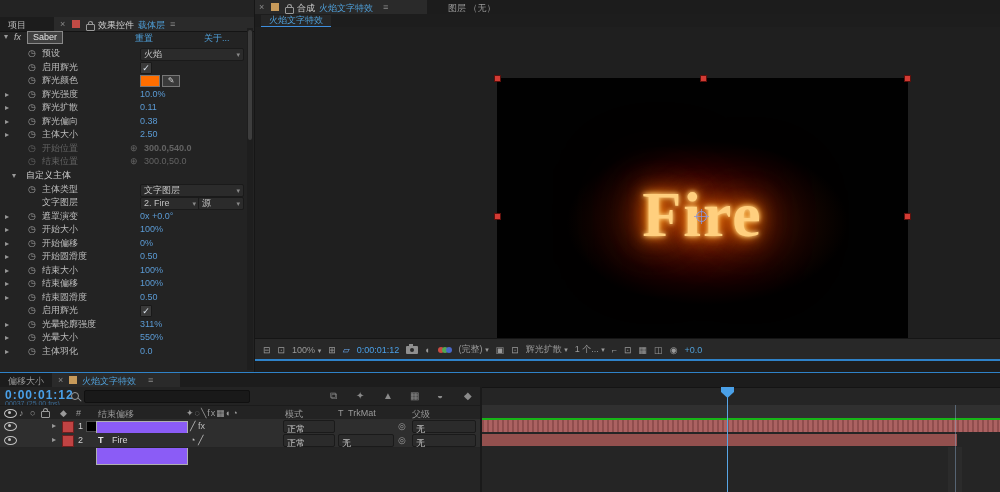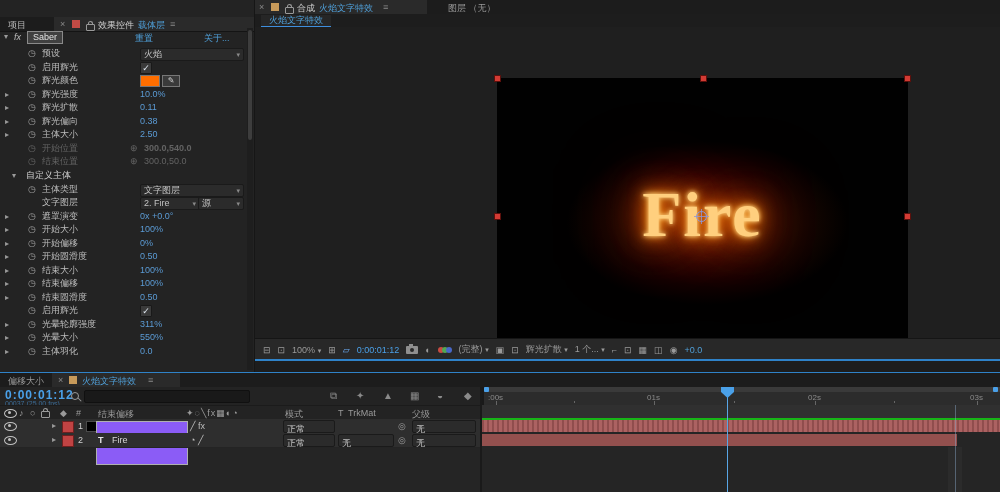--- a/index.html
+++ b/index.html
@@ -340,37 +340,20 @@
     <span class="abs mag" style="left:71px;top:19px;"></span>
     <div class="searchbox"></div>
     <span class="tlicon" style="left:330px;">⧉</span>
     <span class="tlicon" style="left:356px;">✦</span>
     <span class="tlicon" style="left:383px;">▲</span>
     <span class="tlicon" style="left:410px;">▦</span>
     <span class="tlicon" style="left:437px;">◒</span>
     <span class="tlicon" style="left:464px;">◆</span>
 
     
-    <div class="ruler">
-      <div class="nav">
-        <span class="navcap" style="left:0;"></span>
-        <span class="navcap" style="right:2px;"></span>
-      </div>
-      <span class="rlabel" style="left:4px;">:00s</span>
-      <span class="rlabel" style="left:163px;">01s</span>
-      <span class="rlabel" style="left:324px;">02s</span>
-      <span class="rlabel" style="left:486px;">03s</span>
-      <span class="rtick" style="left:12px;"></span>
-      <span class="rtick" style="left:170px;"></span>
-      <span class="rtick" style="left:331px;"></span>
-      <span class="rtick" style="left:493px;"></span>
-      <span class="rtick" style="left:90px;height:2px;"></span>
-      <span class="rtick" style="left:250px;height:2px;"></span>
-      <span class="rtick" style="left:410px;height:2px;"></span>
-    </div>
 
     
     <div class="hdrrow">
       <span class="eye" style="position:absolute;left:4px;top:3px;"></span>
       <span style="left:19px;">♪</span>
       <span style="left:30px;">○</span>
       <span class="lockic" style="position:absolute;left:41px;top:1px;"></span>
       <span style="left:60px;">◆</span>
       <span style="left:76px;">#</span>
       <span style="left:98px;">结束偏移</span>

